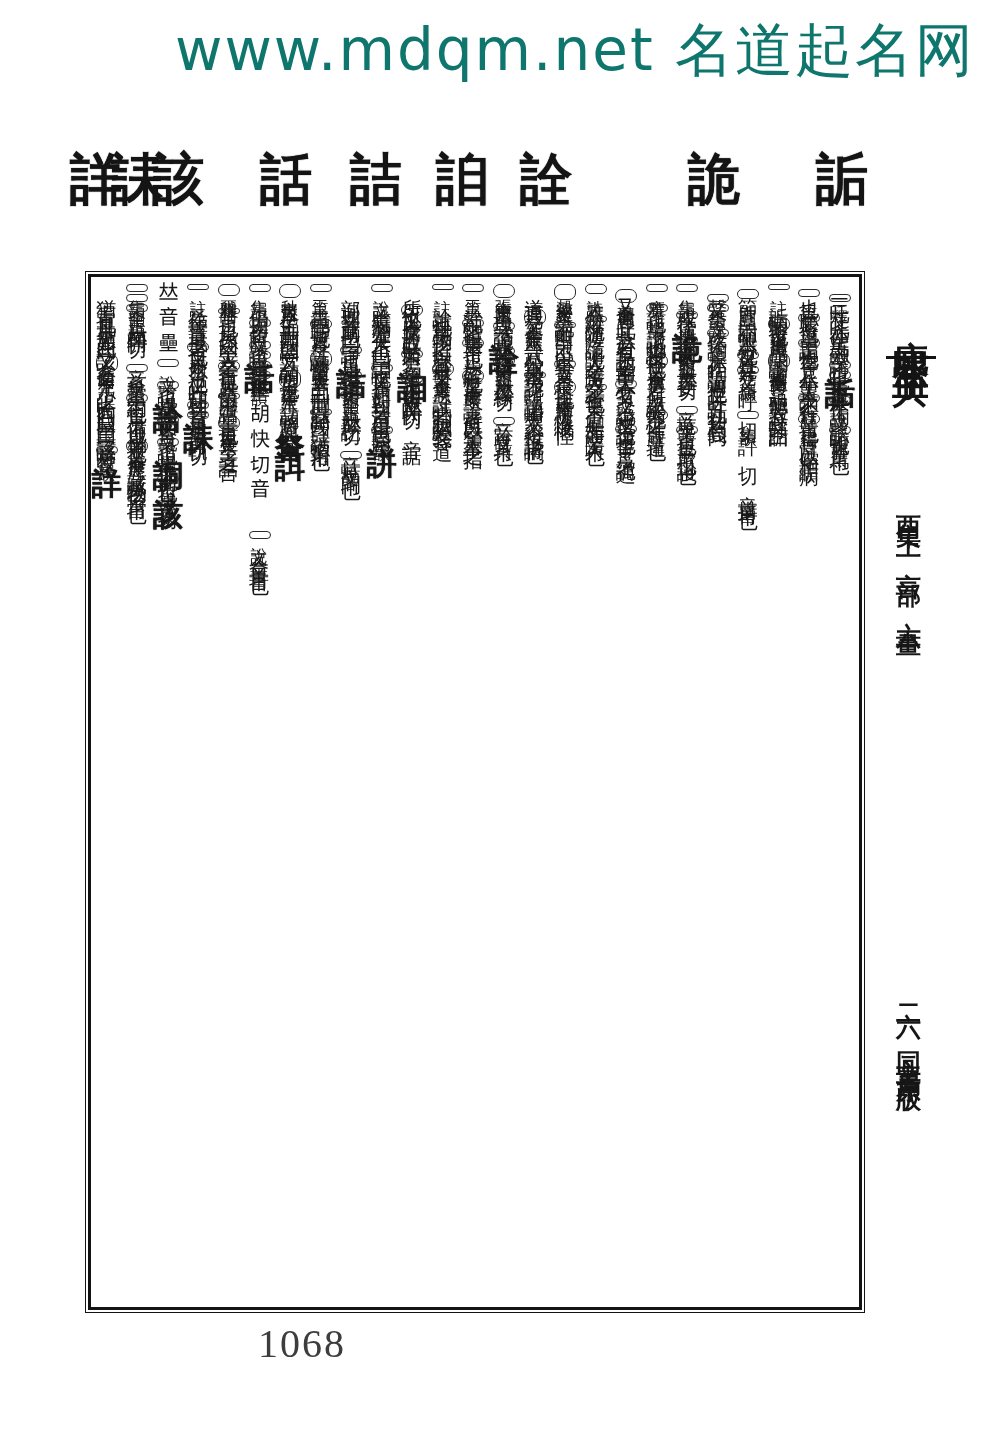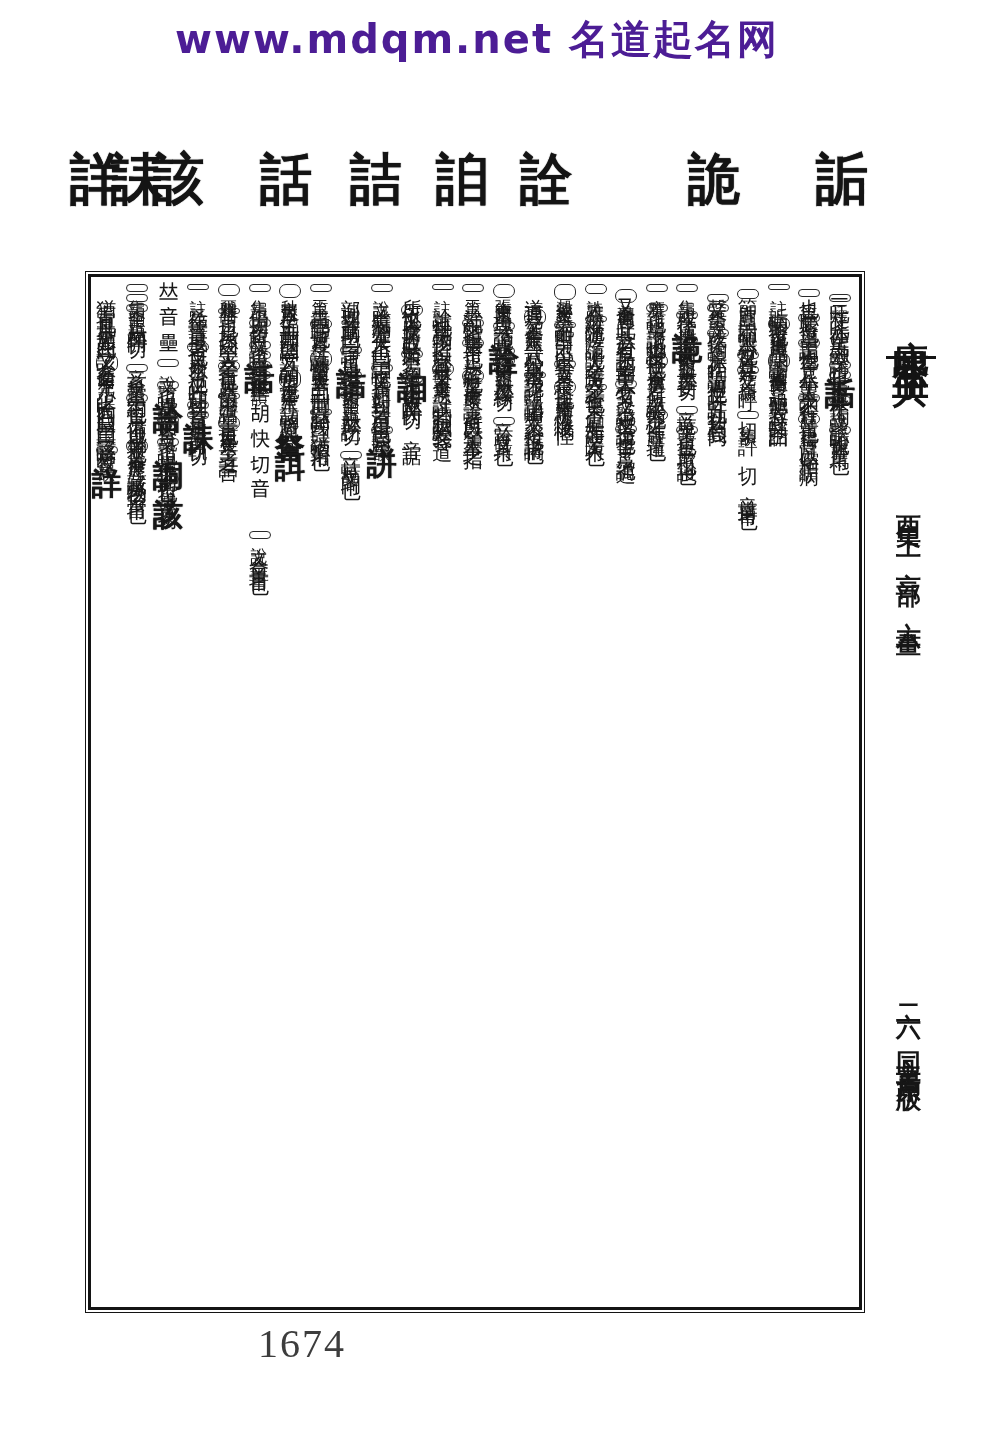--- a/index.html
+++ b/index.html
@@ -5,22 +5,22 @@
   html,body{margin:0;padding:0;}
   body{
     width:1000px;height:1436px;position:relative;
     background:#ffffff;
     font-family:"DejaVu Serif","Liberation Serif",serif;
     color:#1c1c1c;overflow:hidden;
   }
   .watermark{
     position:absolute;left:175px;top:12px;width:650px;
     font-family:"DejaVu Sans","Liberation Sans",sans-serif;
-    font-size:40px;letter-spacing:2px;color:#4c1d95;
-    white-space:nowrap;font-weight:700;
+    font-size:58px;letter-spacing:2px;color:#0f766e;
+    white-space:nowrap;font-weight:400;
   }
   .seal-row{position:absolute;left:0;top:146px;width:1000px;height:72px;}
   .seal-char{
     position:absolute;top:0;width:50px;height:66px;
     font-size:52px;font-weight:bold;line-height:66px;text-align:center;
     color:#141414;transform:scaleY(1.06);
     text-shadow:0 0 1px #141414;
   }
   .frame{
     position:absolute;left:88px;top:274px;width:774px;height:1036px;
@@ -115,15 +115,15 @@
         <div class="vcol" style="right: 733.2px;"><span class="seg-s">猶言宜也凡事應如此曰該</span><span class="seg-s">又人名</span><span class="seg-b">左傳昭二十九年</span><span class="seg-s">少皞氏有四叔曰重曰該該爲蓐收</span><span class="seg-h">詳</span><span class="seg-b">唐韻</span></div>
       </div>
   </div>
 
   <div class="margin-col">
     <div class="dict-title">康熙字典</div>
     <div class="section-info">酉集上　言部　六畫</div>
     <div class="folio-info">二六　同文書局原版</div>
   </div>
 
-  <div class="page-number">1674</div>
+  <div class="page-number">1068</div>
 
 </div>
 
 </body></html>

